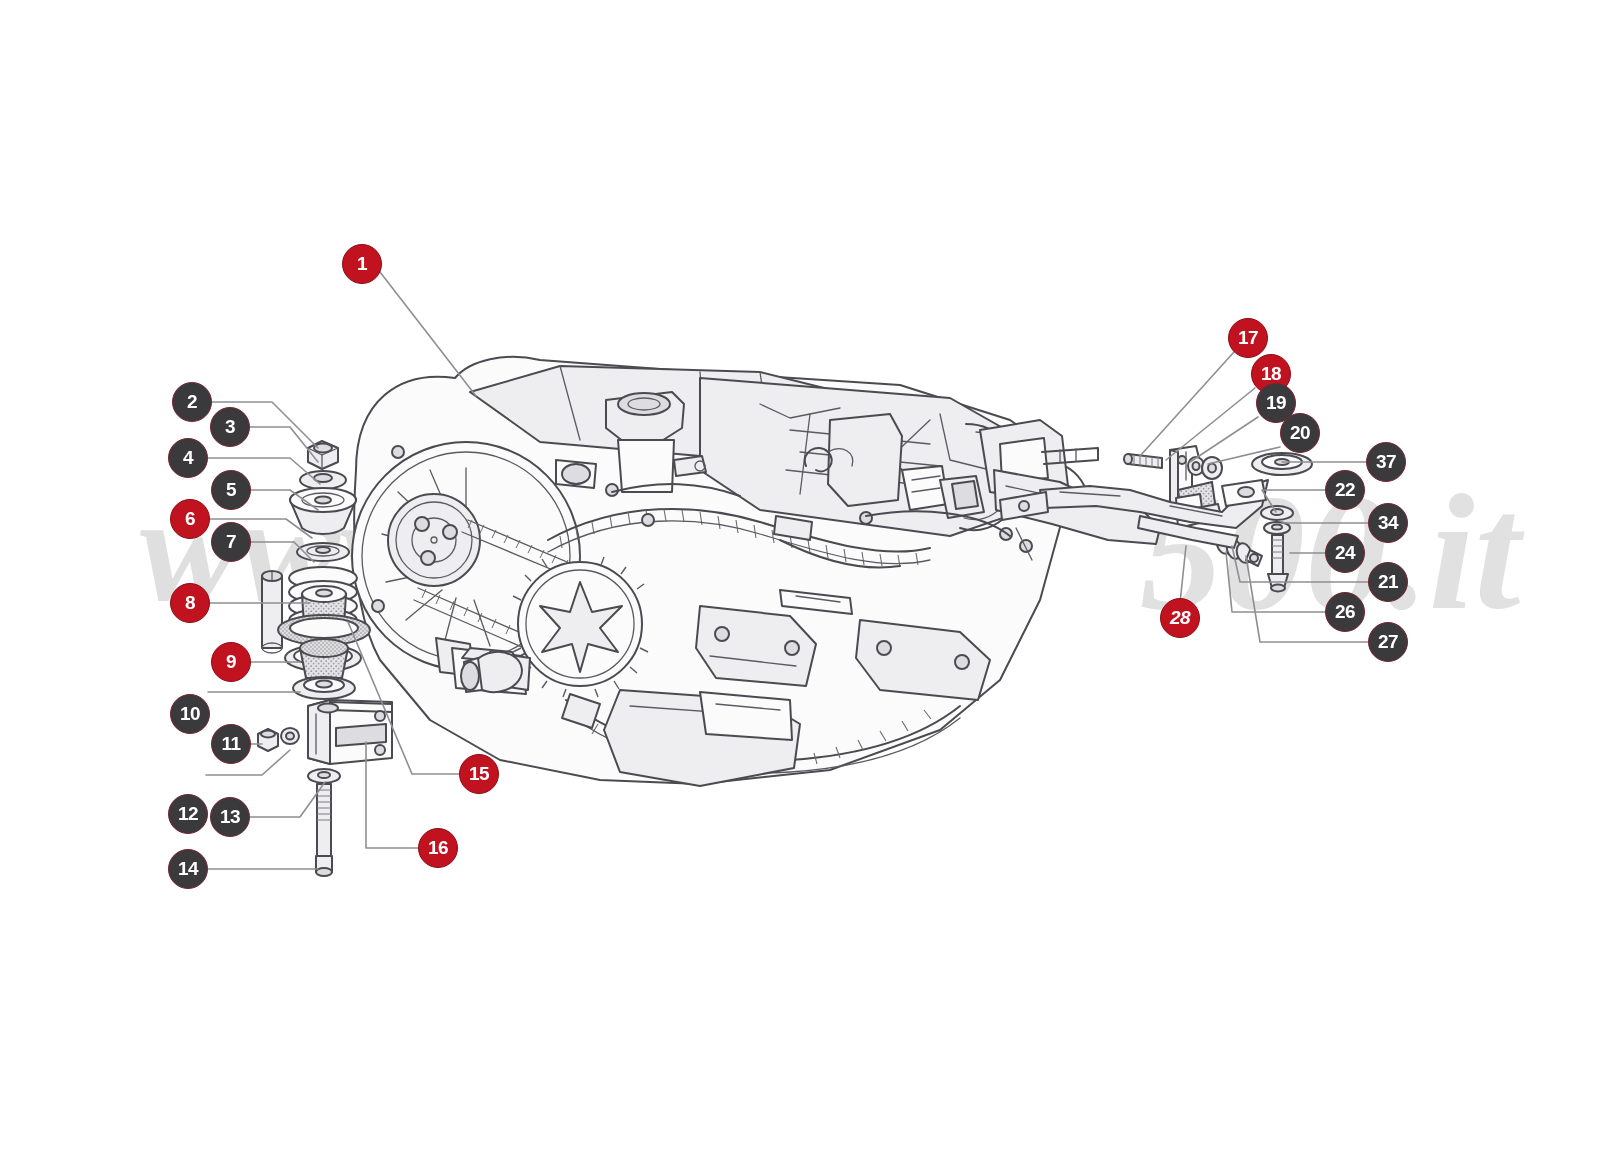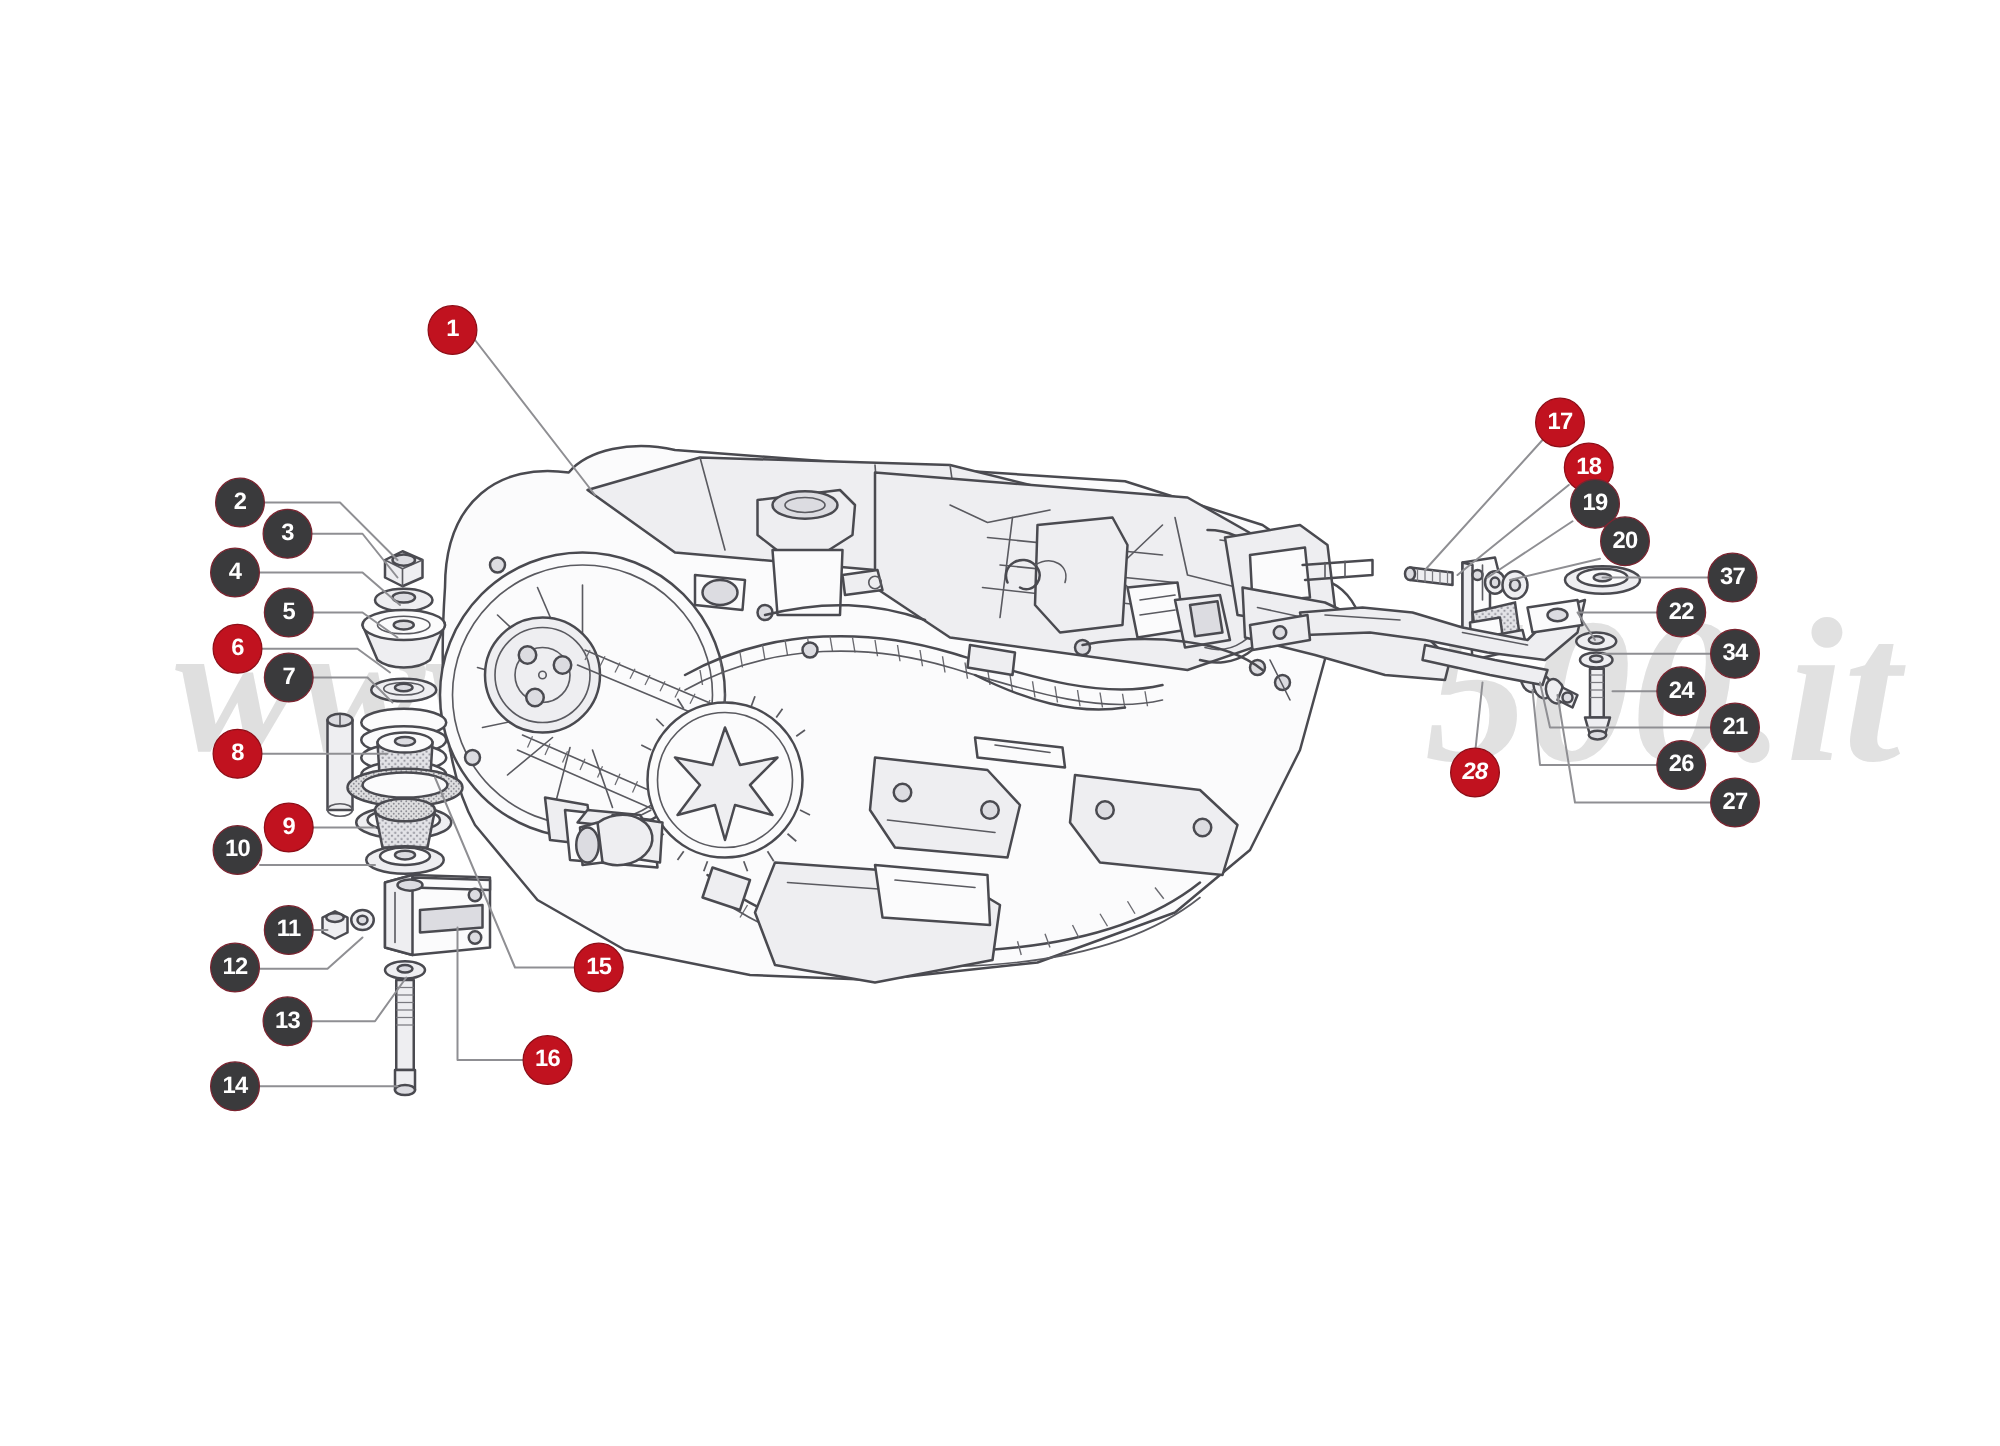--- a/index.html
+++ b/index.html
@@ -481,23 +481,23 @@
   <div id="callouts">
       <div class="callout red" style="left: 342px; top: 244px;">1</div>
       <div class="callout dark" style="left: 172px; top: 382px;">2</div>
       <div class="callout dark" style="left: 210px; top: 407px;">3</div>
       <div class="callout dark" style="left: 168px; top: 438px;">4</div>
       <div class="callout dark" style="left: 211px; top: 470px;">5</div>
       <div class="callout red" style="left: 170px; top: 499px;">6</div>
       <div class="callout dark" style="left: 211px; top: 522px;">7</div>
       <div class="callout red" style="left: 170px; top: 583px;">8</div>
       <div class="callout red" style="left: 211px; top: 642px;">9</div>
-      <div class="callout dark" style="left: 170px; top: 660px;">10</div>
+      <div class="callout dark" style="left: 170px; top: 694px;">10</div>
       <div class="callout dark" style="left: 211px; top: 724px;">11</div>
-      <div class="callout dark" style="left: 168px; top: 754px;">12</div>
+      <div class="callout dark" style="left: 168px; top: 794px;">12</div>
       <div class="callout dark" style="left: 210px; top: 797px;">13</div>
       <div class="callout dark" style="left: 168px; top: 849px;">14</div>
       <div class="callout red" style="left: 459px; top: 754px;">15</div>
       <div class="callout red" style="left: 418px; top: 828px;">16</div>
       <div class="callout red" style="left: 1228px; top: 318px;">17</div>
       <div class="callout red" style="left: 1251px; top: 354px;">18</div>
       <div class="callout dark" style="left: 1256px; top: 383px;">19</div>
       <div class="callout dark" style="left: 1280px; top: 413px;">20</div>
       <div class="callout dark" style="left: 1366px; top: 442px;">37</div>
       <div class="callout dark" style="left: 1325px; top: 470px;">22</div>

